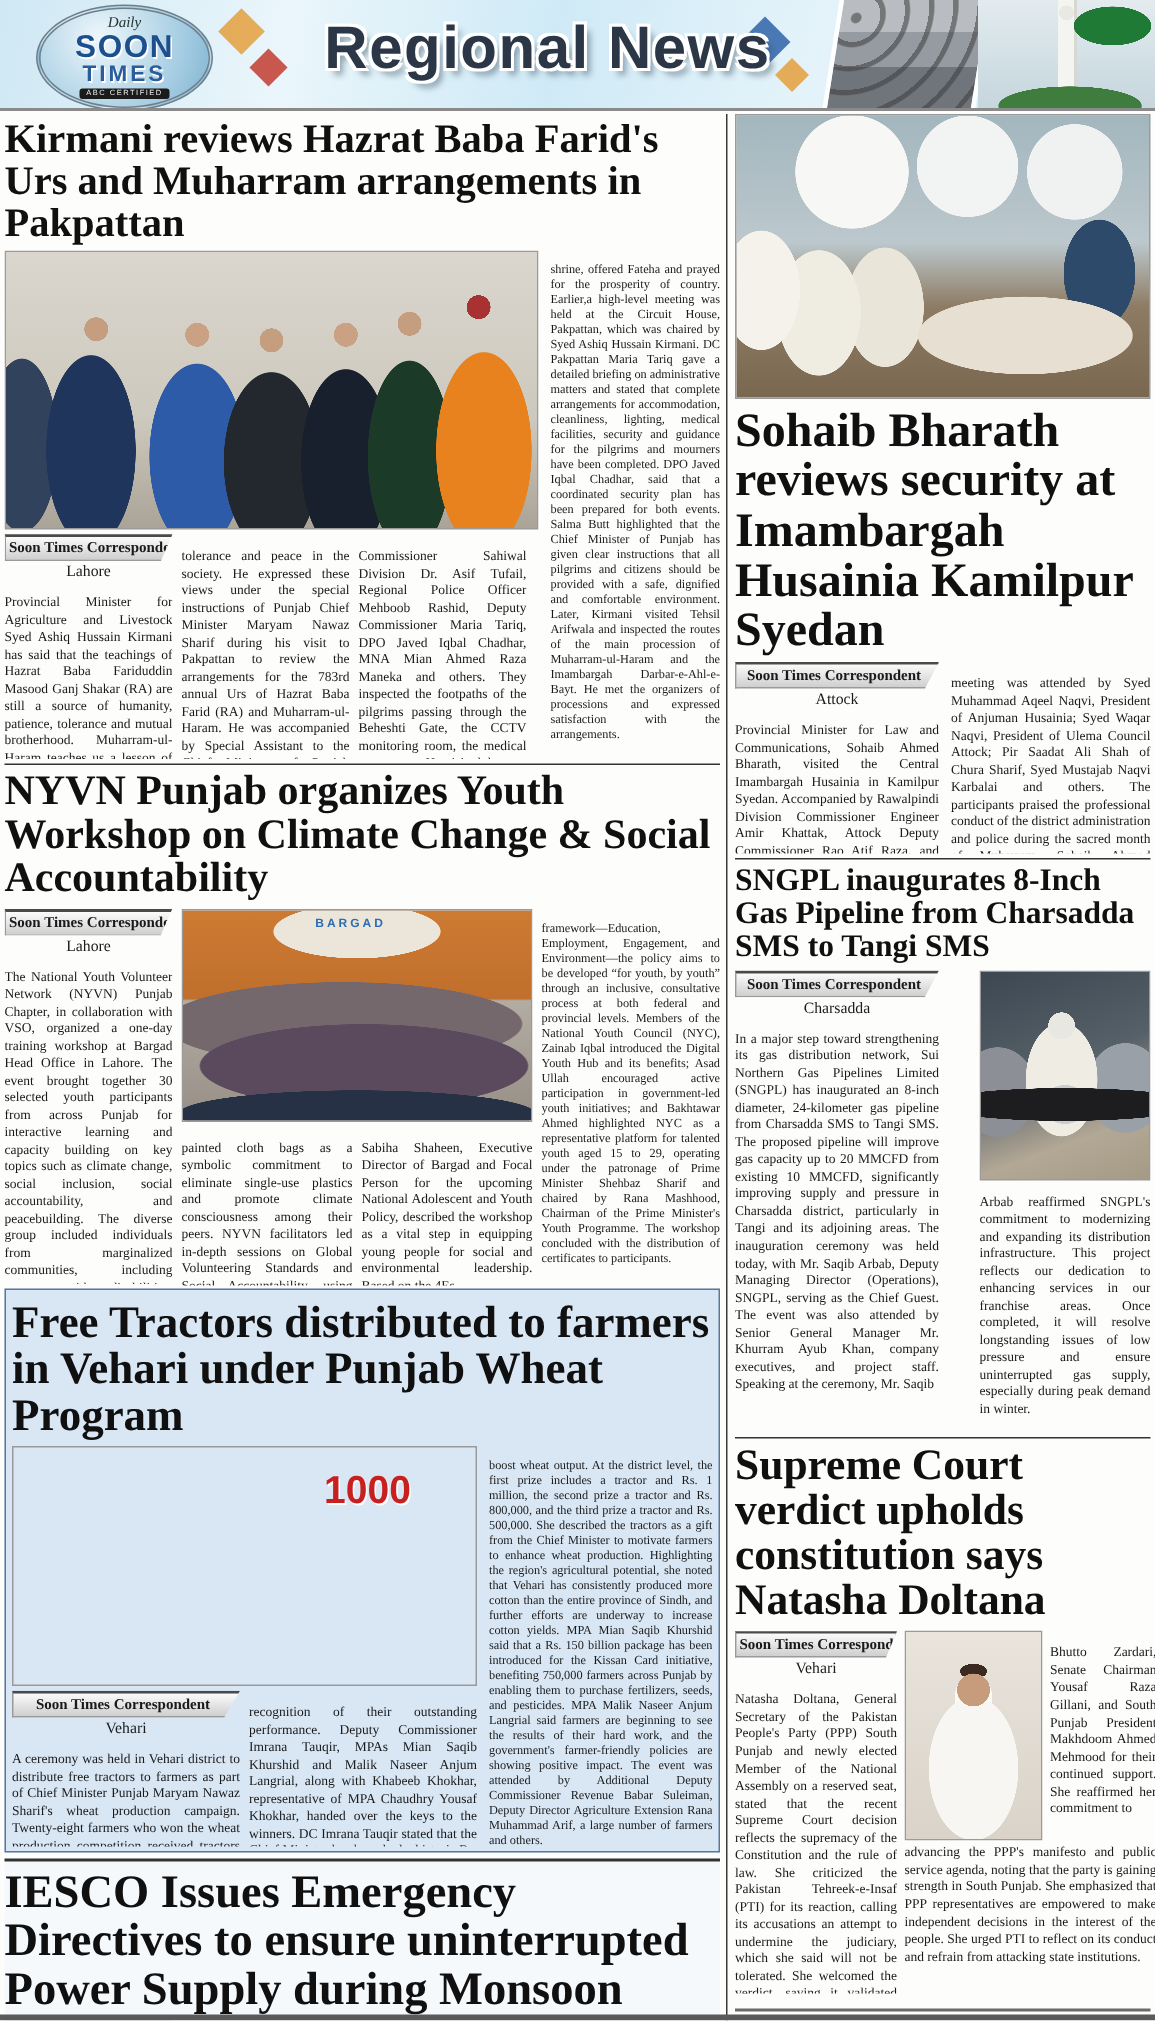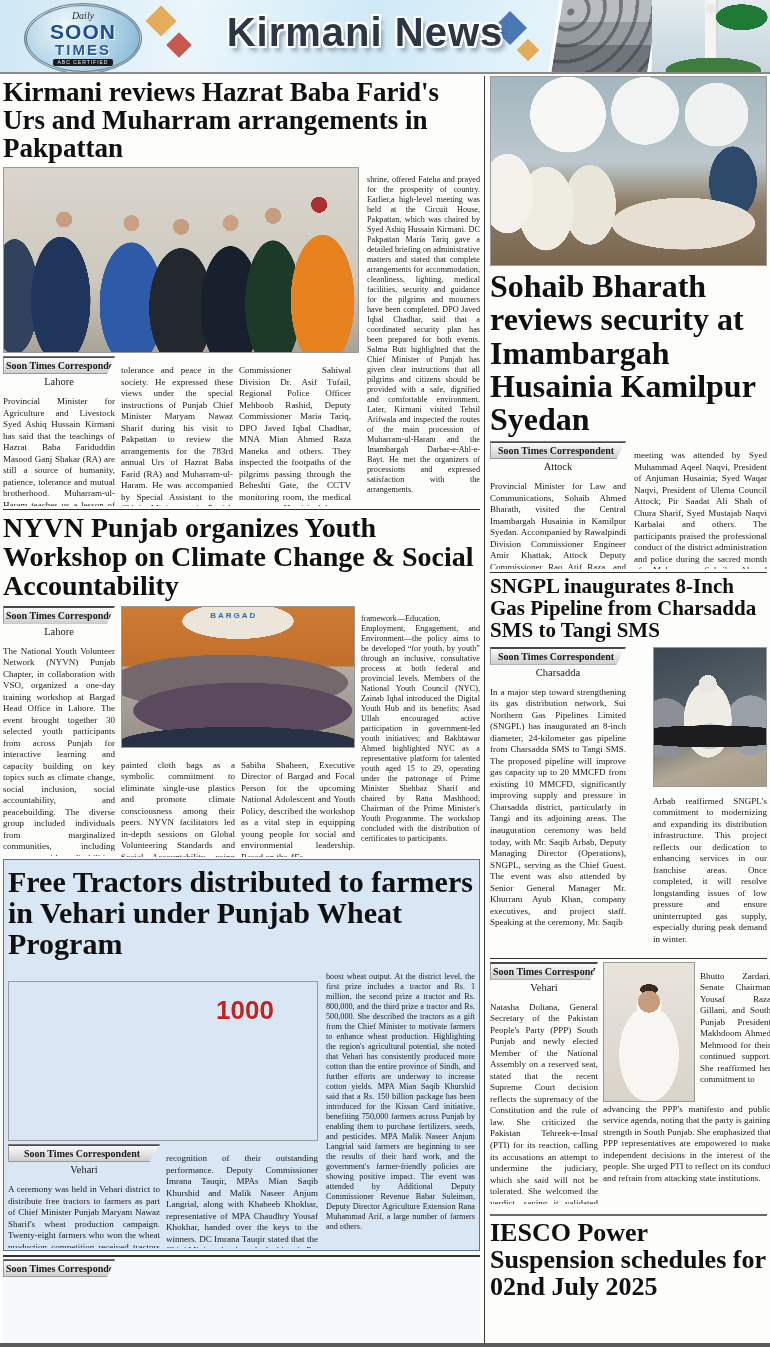--- a/index.html
+++ b/index.html
@@ -108,21 +108,21 @@
     radial-gradient(circle 11px at 31% 48%,#226e2c 0 99%,transparent 100%),
     radial-gradient(ellipse 34px 15px at 23% 24%,#2e8b3a 0 99%,transparent 100%),
     radial-gradient(ellipse 44px 22px at 56% 22%,#efe9d2 0 99%,transparent 100%),
     radial-gradient(ellipse 18px 42px at 6% 84%,#cfd4d8 0 99%,transparent 100%),
     radial-gradient(ellipse 18px 44px at 20% 88%,#ece9e2 0 99%,transparent 100%),
     radial-gradient(ellipse 18px 42px at 38% 90%,#cbb9a0 0 99%,transparent 100%),
     radial-gradient(ellipse 18px 44px at 56% 88%,#2a3b55 0 99%,transparent 100%),
     radial-gradient(ellipse 18px 44px at 72% 88%,#f2f1ec 0 99%,transparent 100%),
     radial-gradient(ellipse 16px 40px at 90% 86%,#d87f9d 0 99%,transparent 100%),
     linear-gradient(180deg,#f0ead d 0%,#ece5d4 55%,#ddd6c5 100%),
-    linear-gradient(180deg,#efe9dc 0%,#e7e0cf 55%,#dcd5c4 100%); margin-top: 17px;}
+    linear-gradient(180deg,#efe9dc 0%,#e7e0cf 55%,#dcd5c4 100%);}
   .banner-num{position:absolute;right:14%;top:8%;font-family:"Liberation Sans",sans-serif;
     font-weight:bold;font-size:26px;color:#c81f1f;text-shadow:1px 1px 0 #fff;}
   .nyvn-sign{position:absolute;left:38%;top:3%;font-family:"Liberation Sans",sans-serif;
     font-weight:bold;font-size:8px;color:#2a6db5;letter-spacing:2px;}
   .ph-natasha{height:138px;background:
     radial-gradient(circle 11px at 50% 28%,#c69c7d 0 99%,transparent 100%),
     radial-gradient(ellipse 9px 5px at 50% 19%,#3a2a20 0 99%,transparent 100%),
     radial-gradient(ellipse 30px 48px at 50% 66%,#f7f6f2 0 99%,transparent 100%),
     radial-gradient(ellipse 20px 27px at 50% 32%,#fbfaf7 0 62%,transparent 63%),
     linear-gradient(180deg,#e9e4dc,#d9d3c9);}
@@ -143,21 +143,21 @@
     <div class="diamond" style="left:498px;top:16px;width:24px;height:24px;background:#2f63a8;"></div>
     <div class="diamond" style="left:520px;top:42px;width:16px;height:16px;background:#e49f3c;"></div>
 
     <div class="logo">
       <span class="logo-daily">Daily</span>
       <span class="logo-soon">SOON</span>
       <span class="logo-times">TIMES</span>
       <span class="logo-badge">ABC CERTIFIED</span>
     </div>
 
-    <div class="mast-title">Kirmani News</div>
+    <div class="mast-title">Regional News</div>
 
     <div class="ph-crowd"></div>
     <div class="ph-minar"></div>
   </header>
 
   <div class="content">
 
     <div class="left-col">
 
       <article>
@@ -232,20 +232,21 @@
               </div>
             </div>
           </div>
           <div class="col" style="flex:1;height:268px;">
             <p class="btxt btxt-sm">boost wheat output. At the district level, the first prize includes a tractor and Rs. 1 million, the second prize a tractor and Rs. 800,000, and the third prize a tractor and Rs. 500,000. She described the tractors as a gift from the Chief Minister to motivate farmers to enhance wheat production. Highlighting the region's agricultural potential, she noted that Vehari has consistently produced more cotton than the entire province of Sindh, and further efforts are underway to increase cotton yields. MPA Mian Saqib Khurshid said that a Rs. 150 billion package has been introduced for the Kissan Card initiative, benefiting 750,000 farmers across Punjab by enabling them to purchase fertilizers, seeds, and pesticides. MPA Malik Naseer Anjum Langrial said farmers are beginning to see the results of their hard work, and the government's farmer-friendly policies are showing positive impact. The event was attended by Additional Deputy Commissioner Revenue Babar Suleiman, Deputy Director Agriculture Extension Rana Muhammad Arif, a large number of farmers and others.</p>
           </div>
         </div>
       </article>
 
       <article class="a7-box">
+        <h1 class="headline h-a7">IESCO Issues Emergency Directives to ensure uninterrupted Power Supply during Monsoon</h1>
         <div class="row g6">
           <div class="col w112" style="height:160px;">
             <div class="byline">Soon Times Correspondent</div>
 
           </div>
           <div class="col w112" style="height:160px;">
             
           </div>
           <div class="col w112" style="height:160px;">
             
@@ -288,20 +289,21 @@
           <div class="col" style="flex:1;margin-left:19px;">
             <div class="ph ph-sngpl"></div>
             <p class="btxt" style="height:150px;">Arbab reaffirmed SNGPL's commitment to modernizing and expanding its distribution infrastructure. This project reflects our dedication to enhancing services in our franchise areas. Once completed, it will resolve longstanding issues of low pressure and ensure uninterrupted gas supply, especially during peak demand in winter.</p>
           </div>
         </div>
       </article>
 
       <hr class="rule">
 
       <article>
+        <h1 class="headline h-a6">Supreme Court verdict upholds constitution says Natasha Doltana</h1>
         <div class="row" style="gap:5px;">
           <div class="col" style="width:108px;flex:0 0 108px;height:242px;">
             <div class="byline">Soon Times Correspondent</div>
             <div class="city">Vehari</div>
             <p class="btxt">Natasha Doltana, General Secretary of the Pakistan People's Party (PPP) South Punjab and newly elected Member of the National Assembly on a reserved seat, stated that the recent Supreme Court decision reflects the supremacy of the Constitution and the rule of law. She criticized the Pakistan Tehreek-e-Insaf (PTI) for its reaction, calling its accusations an attempt to undermine the judiciary, which she said will not be tolerated. She welcomed the verdict, saying it validated the stance of the PPP and its allies. She expressed gratitude to President Asif Ali Zardari, Chairman Bilawal</p>
           </div>
           <div class="a6-right">
             <div class="row" style="gap:5px;">
               <div style="width:92px;flex:0 0 92px;" class="col">
                 <div class="ph ph-natasha"></div>

